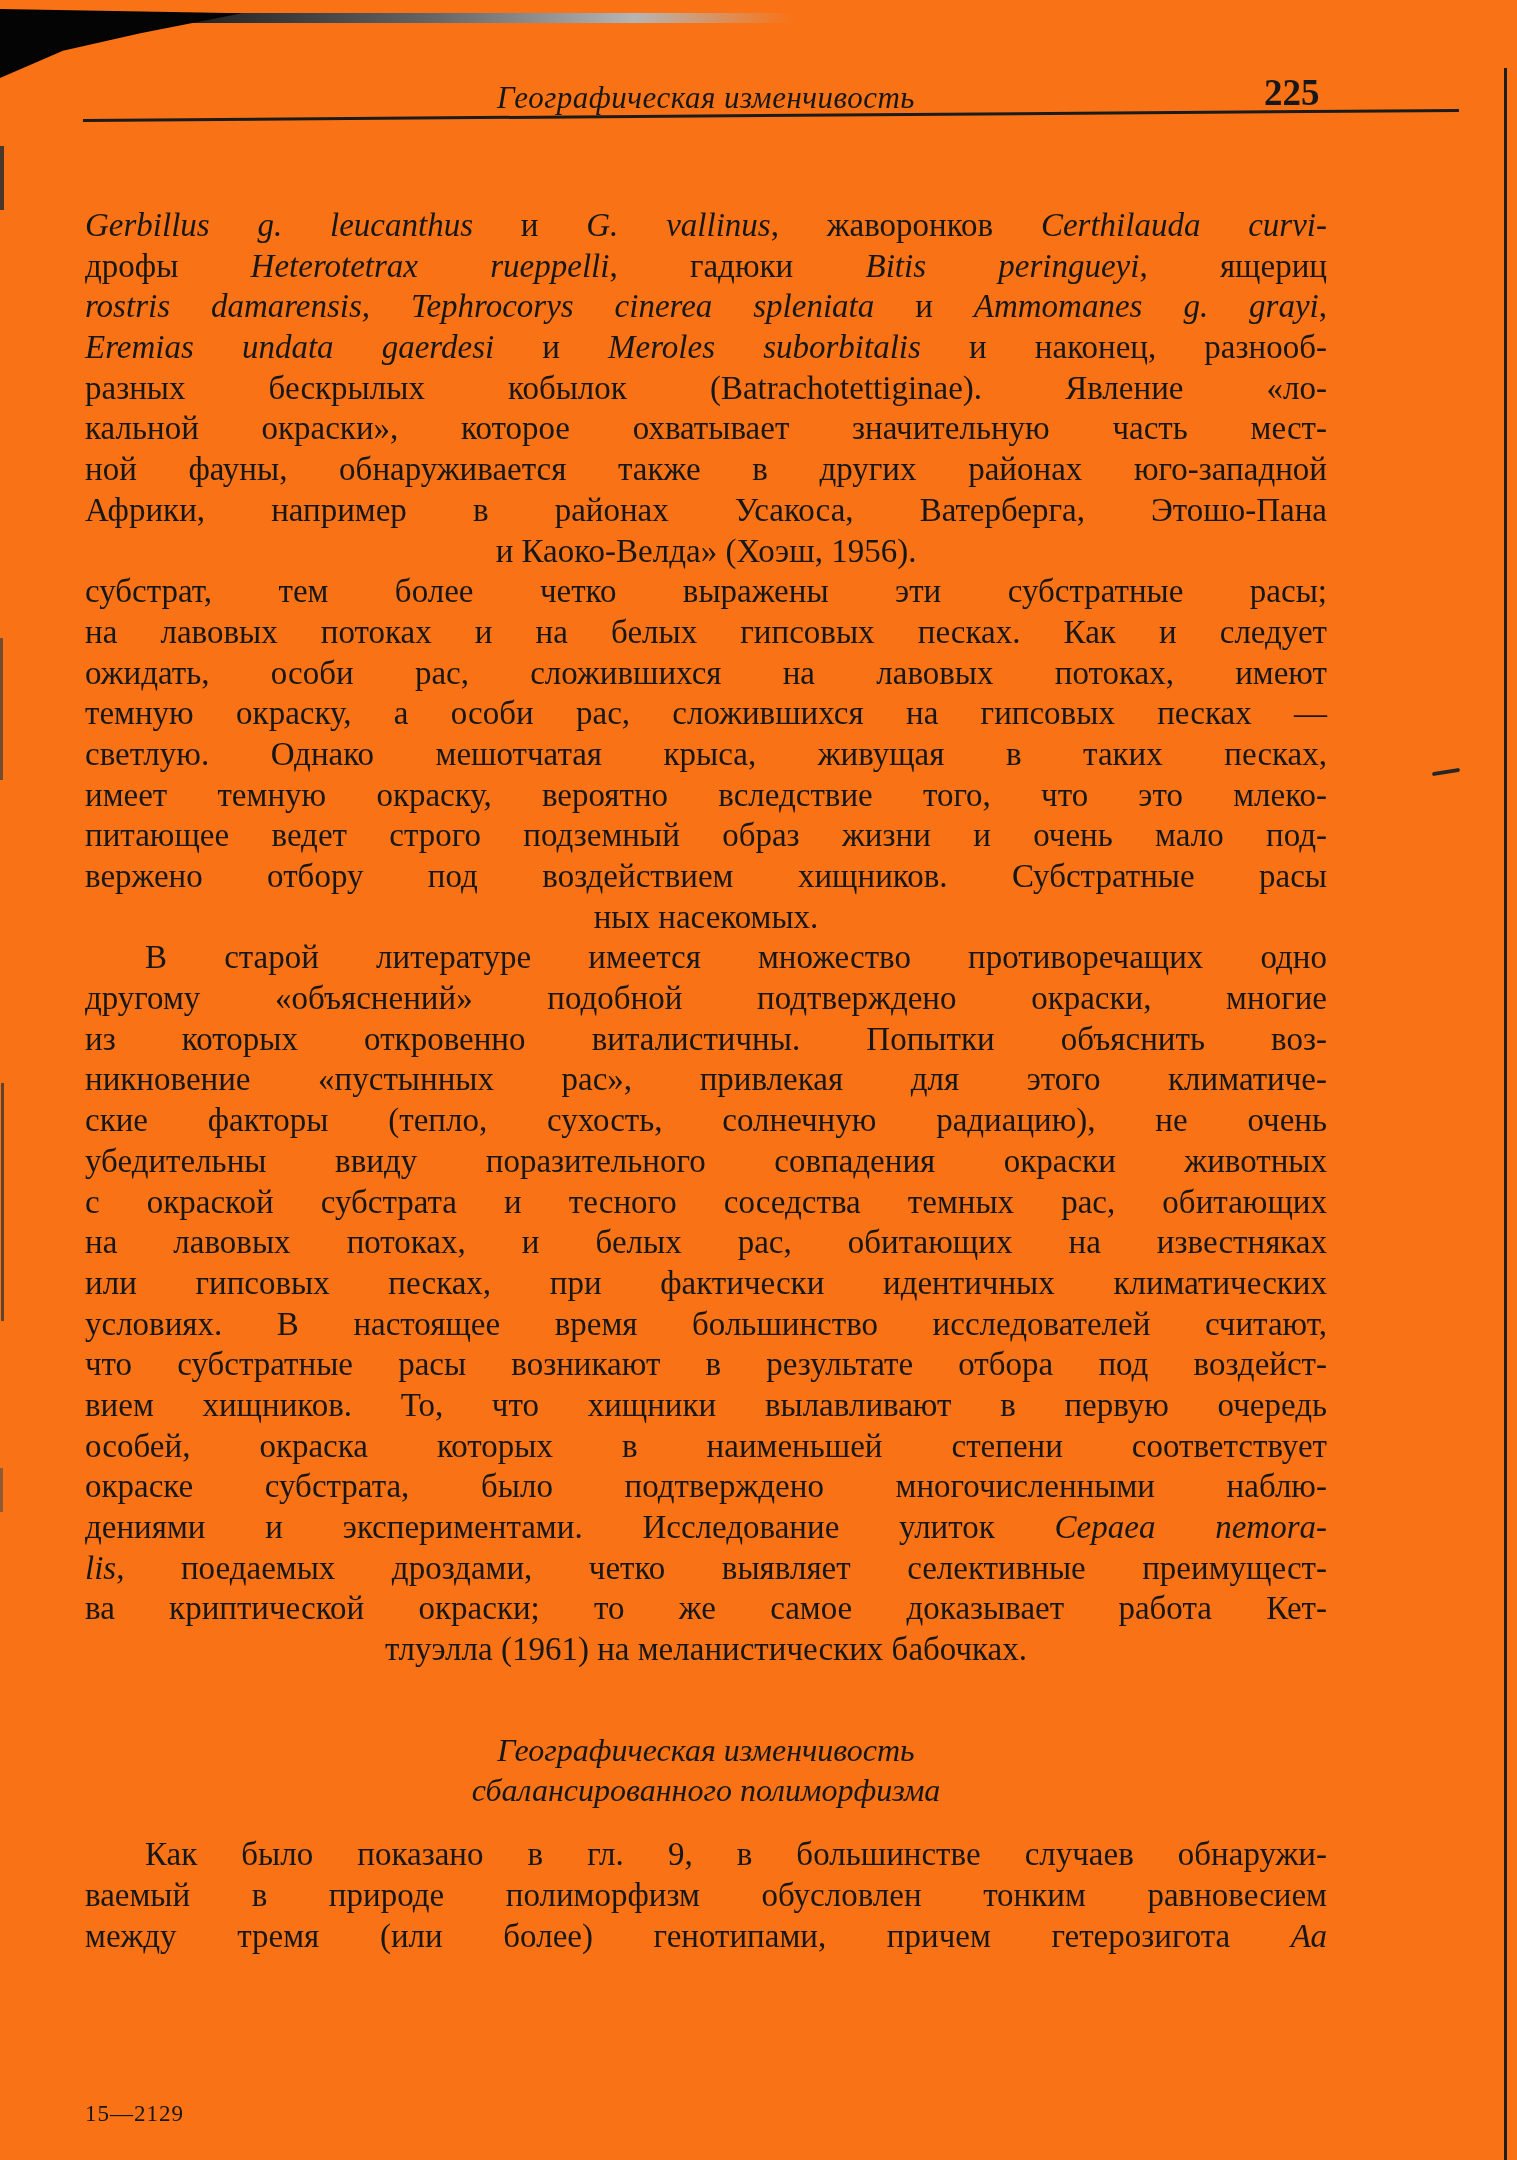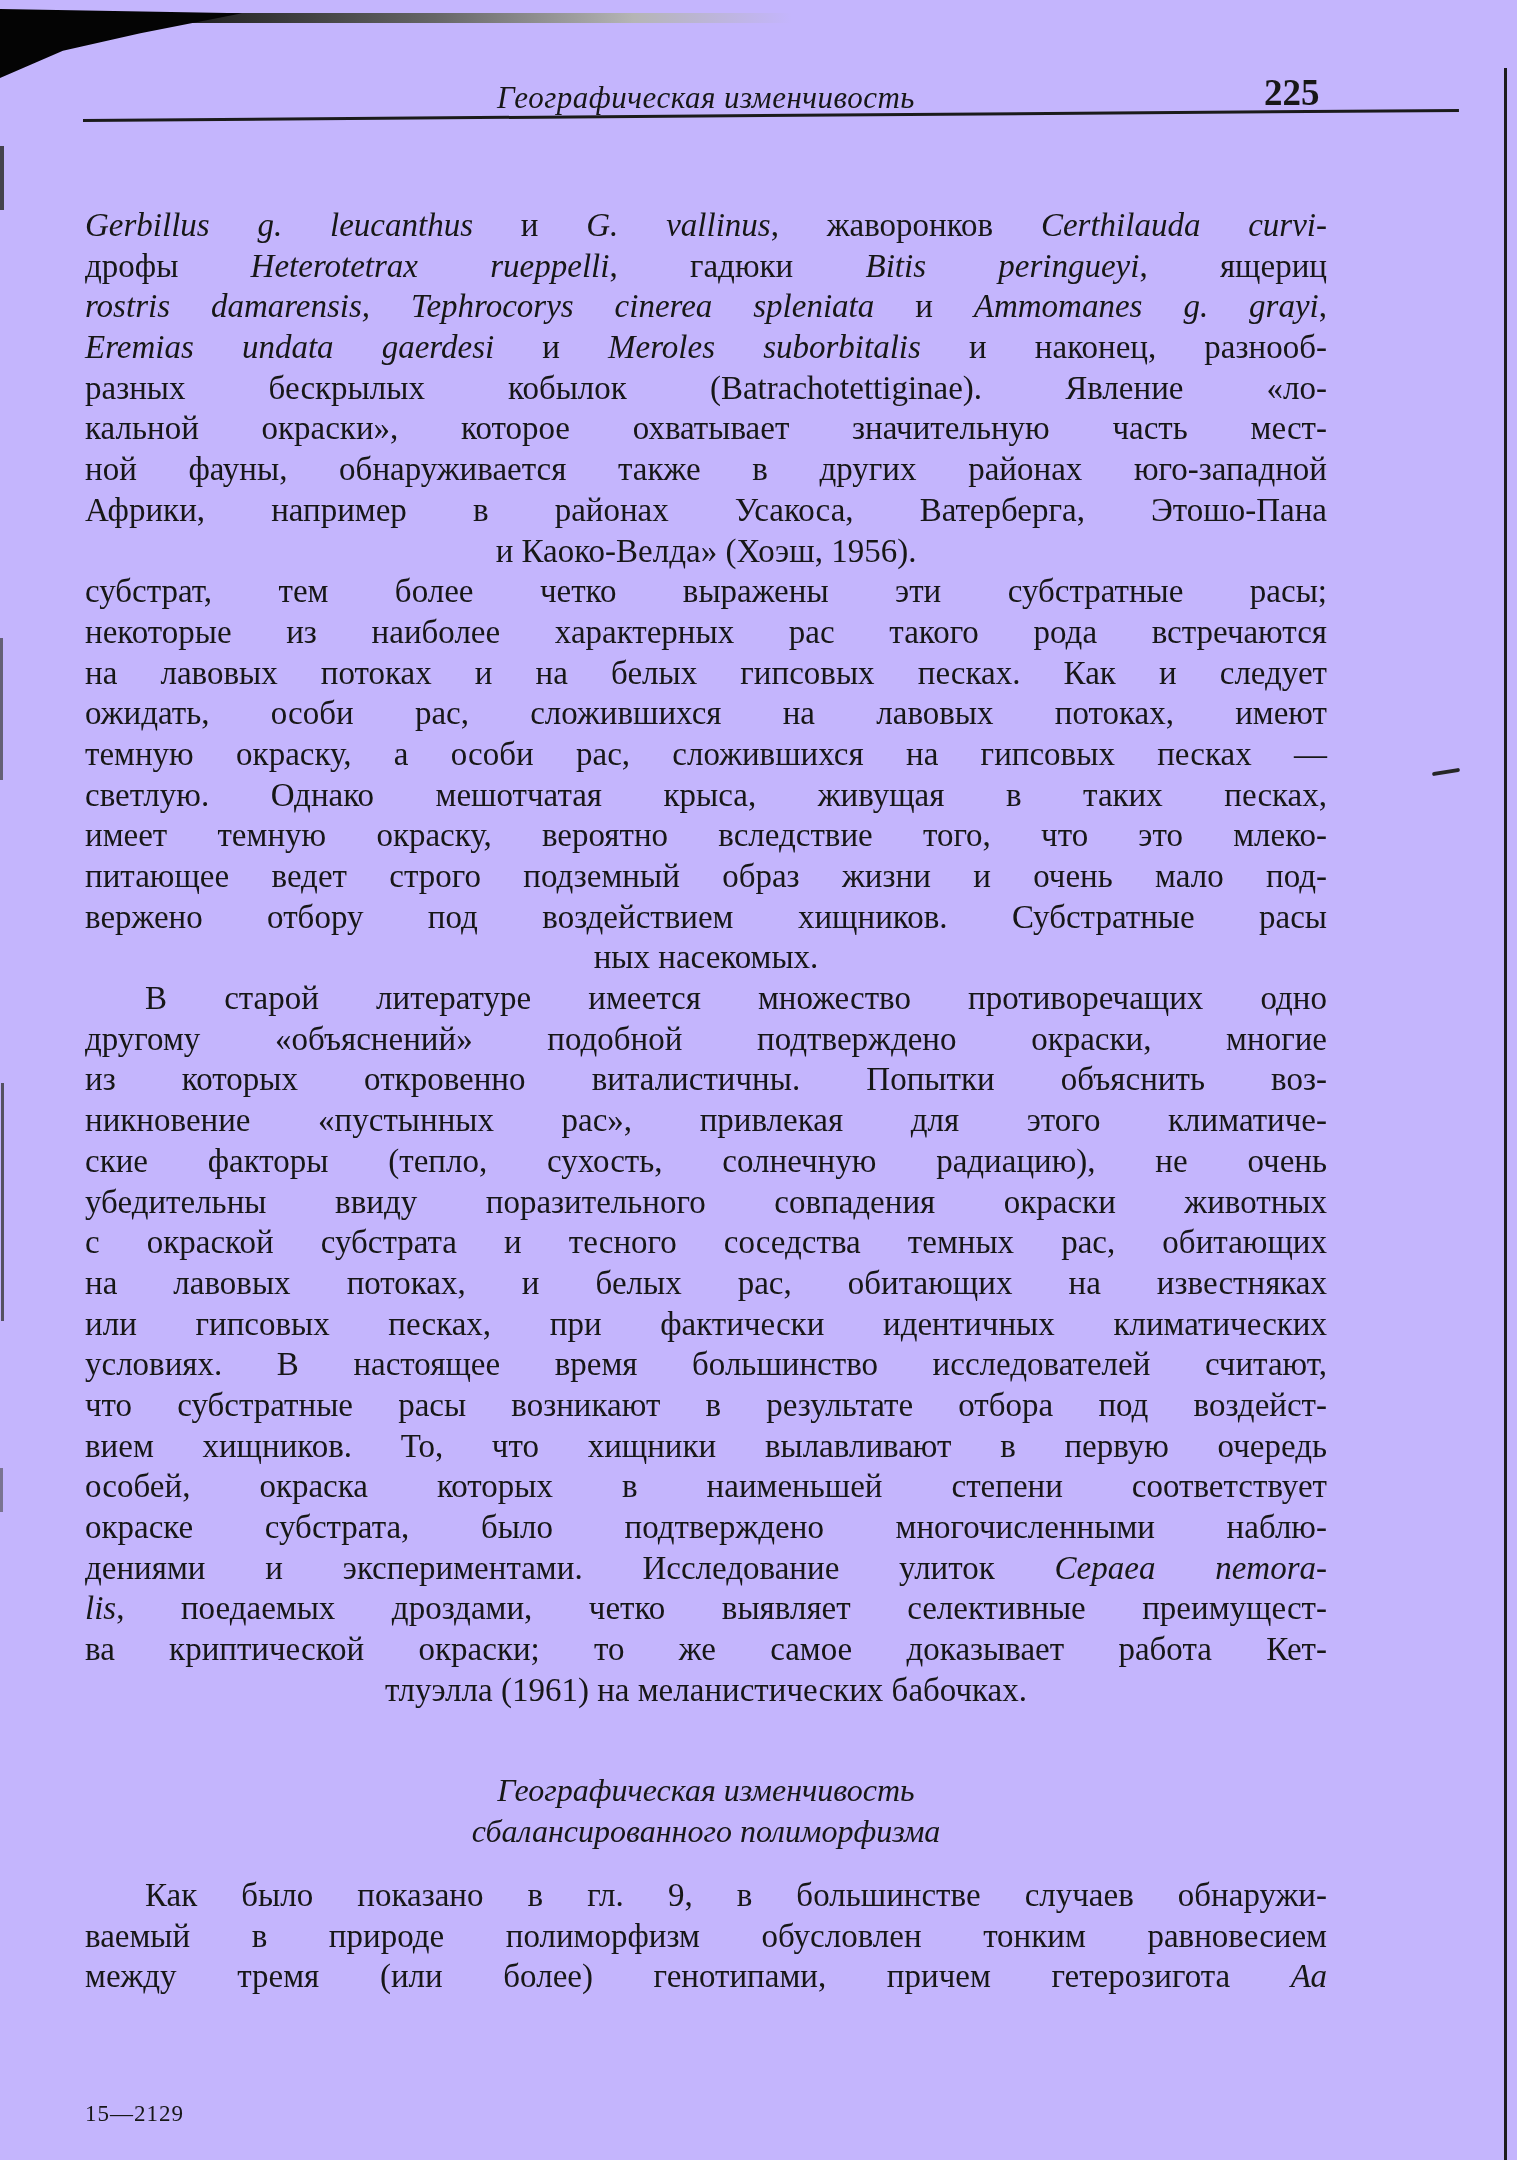--- a/index.html
+++ b/index.html
@@ -3,21 +3,21 @@
 <meta charset="utf-8">
 <style>
   html,body{margin:0;padding:0;}
   body{
     width:1517px;height:2160px;
     background:#f4f4f1;
     font-family:"Liberation Serif","DejaVu Serif",serif;
   }
   .page{
     position:relative;width:1517px;height:2160px;overflow:hidden;
-    background:#c4b5fd;color:#171717;
+    background:#f97316;color:#171717;
   }
   
   .art-topbar{position:absolute;top:13px;left:0;width:792px;height:10px;
     background:linear-gradient(to right,#000 0%,#222 25%,#666 55%,#b5b5b5 80%,rgba(200,200,200,0) 100%);}
   .art-wedge{position:absolute;top:6px;left:0;width:242px;height:72px;background:#040404;
     clip-path:polygon(0 4%,100% 10%,58% 38%,26% 62%,0 100%);}
   .art-rightline{position:absolute;top:68px;left:1504px;width:3px;height:2092px;background:#1d1d1d;}
   .art-m1{position:absolute;top:146px;left:0;width:4px;height:64px;background:#2e2e2e;opacity:.85;}
   .art-m2{position:absolute;top:638px;left:0;width:3px;height:142px;background:#3c3c3c;opacity:.7;}
   .art-m3{position:absolute;top:1083px;left:1px;width:3px;height:238px;background:#343434;opacity:.78;}
@@ -89,21 +89,20 @@
         <div class="line just"><span class="it">rostris damarensis, Tephrocorys cinerea spleniata</span><span> и </span><span class="it">Ammomanes g. grayi</span><span>,</span></div>
         <div class="line just"><span class="it">Eremias undata gaerdesi</span><span> и </span><span class="it">Meroles suborbitalis</span><span> и наконец, разнооб-</span></div>
         <div class="line just"><span>разных бескрылых кобылок (Batrachotettiginae). Явление «ло-</span></div>
         <div class="line just"><span>кальной окраски», которое охватывает значительную часть мест-</span></div>
         <div class="line just"><span>ной фауны, обнаруживается также в других районах юго-западной</span></div>
         <div class="line just"><span>Африки, например в районах Усакоса, Ватерберга, Этошо-Пана</span></div>
         <div class="line"><span>и Каоко-Велда» (Хоэш, 1956).</span></div>
       </div>
       <div class="para">
         <div class="line just"><span>субстрат, тем более четко выражены эти субстратные расы;</span></div>
-        <div class="line just"><span>некоторые из наиболее характерных рас такого рода встречаются</span></div>
         <div class="line just"><span>на лавовых потоках и на белых гипсовых песках. Как и следует</span></div>
         <div class="line just"><span>ожидать, особи рас, сложившихся на лавовых потоках, имеют</span></div>
         <div class="line just"><span>темную окраску, а особи рас, сложившихся на гипсовых песках —</span></div>
         <div class="line just"><span>светлую. Однако мешотчатая крыса, живущая в таких песках,</span></div>
         <div class="line just"><span>имеет темную окраску, вероятно вследствие того, что это млеко-</span></div>
         <div class="line just"><span>питающее ведет строго подземный образ жизни и очень мало под-</span></div>
         <div class="line just"><span>вержено отбору под воздействием хищников. Субстратные расы</span></div>
         <div class="line"><span>ных насекомых.</span></div>
       </div>
       <div class="para">

